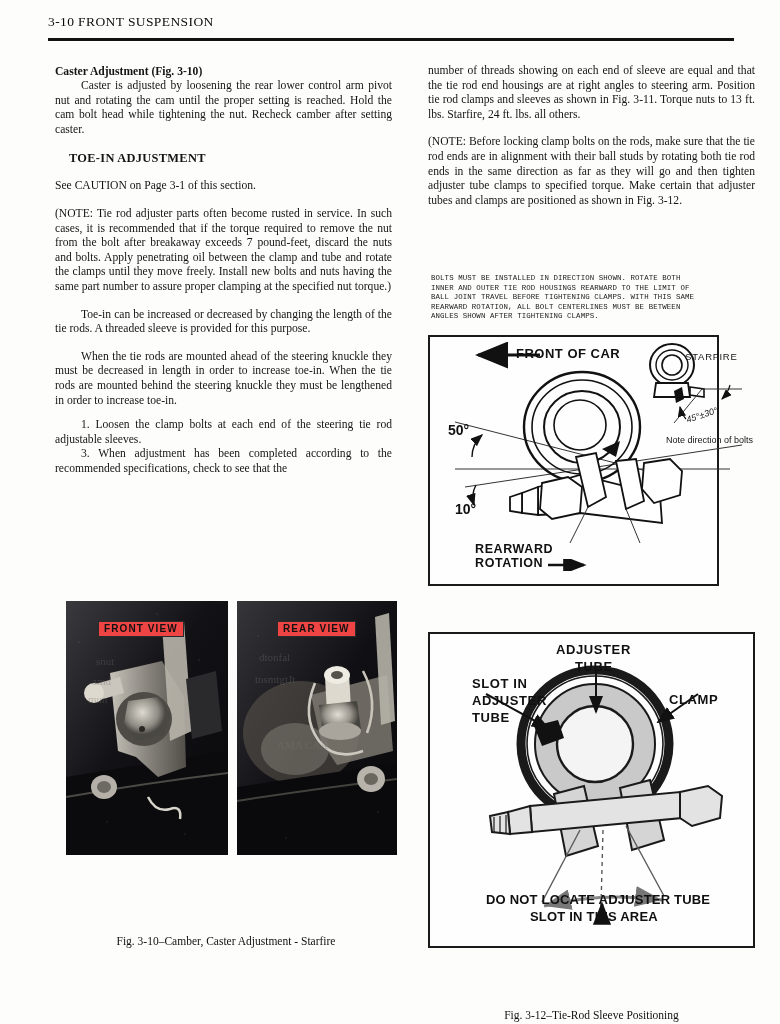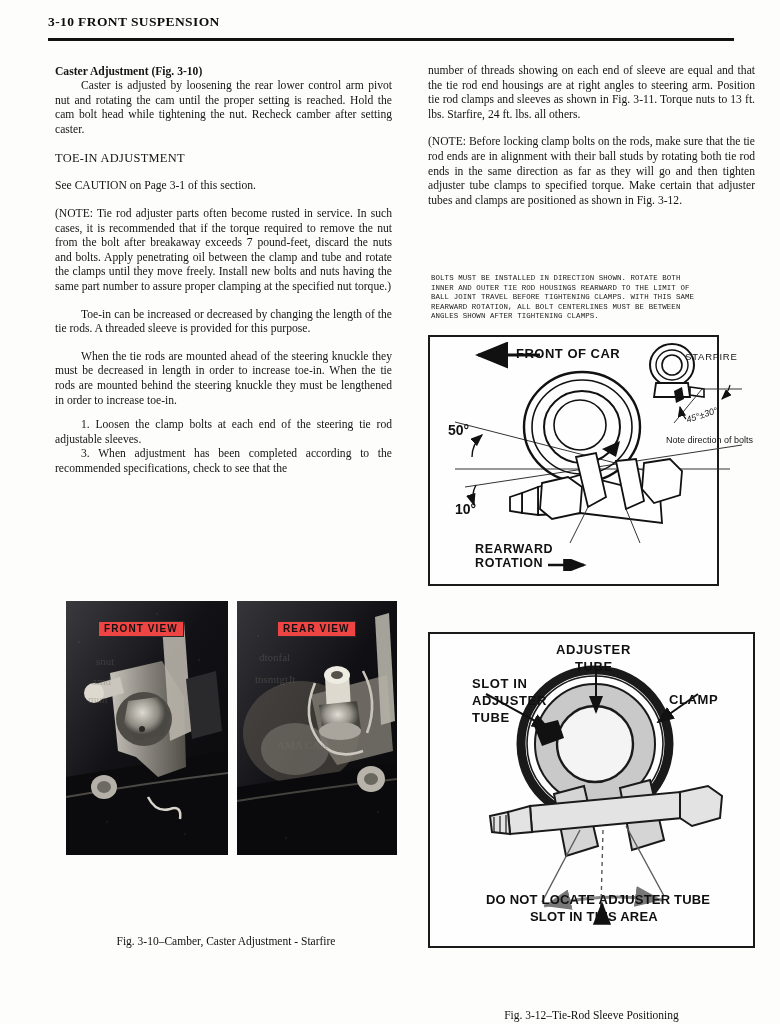--- a/index.html
+++ b/index.html
@@ -21,21 +21,21 @@
 
   
   .header {
     position: absolute;
     left: 48px;
     top: 14px;
     width: 700px;
   }
   .header-title {
     font-family: "Liberation Serif", serif;
-    font-weight: bold;
+    font-weight: normal;
     font-size: 13.5px;
     letter-spacing: 0.4px;
     color: #0d0d0d;
     white-space: nowrap;
   }
   .header-rule {
     position: absolute;
     left: 48px;
     top: 38px;
     width: 686px;
@@ -56,26 +56,26 @@
   .col-right { left: 428px; width: 327px; }
 
   .h-sub {
     font-weight: bold;
     font-size: 11.6px;
     line-height: 15px;
     margin: 0 0 0 0;
     text-align: left;
   }
   .h-head {
-    font-weight: normal;
+    font-weight: bold;
     font-size: 12.4px;
     letter-spacing: 0.3px;
     line-height: 16px;
     text-align: left;
-    margin: 13px 0 0 0;
+    margin: 13px 0 0 14px;
   }
   p.body {
     margin: 0;
     text-indent: 26px;
   }
   p.body.noindent { text-indent: 0; }
   p.gap { margin-top: 13px; }
   p.gap-sm { margin-top: 10px; }
 
   

